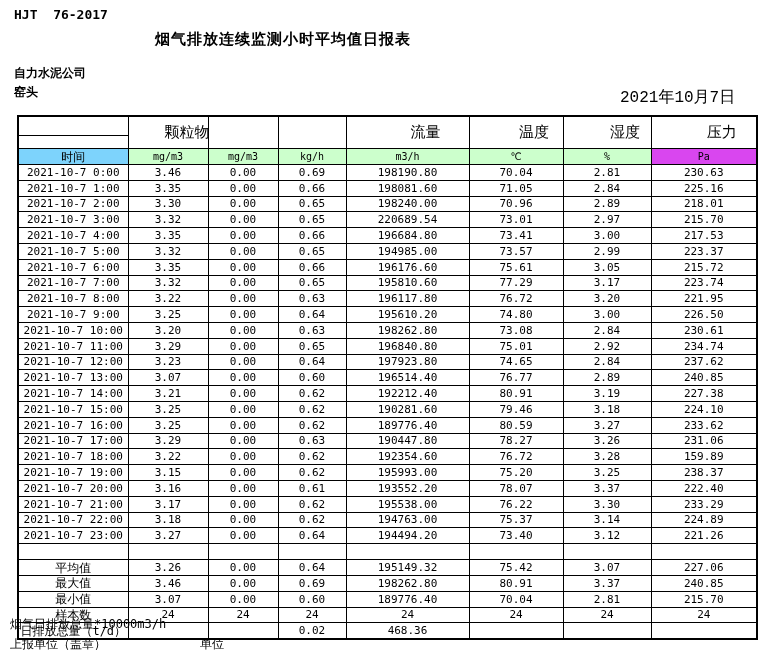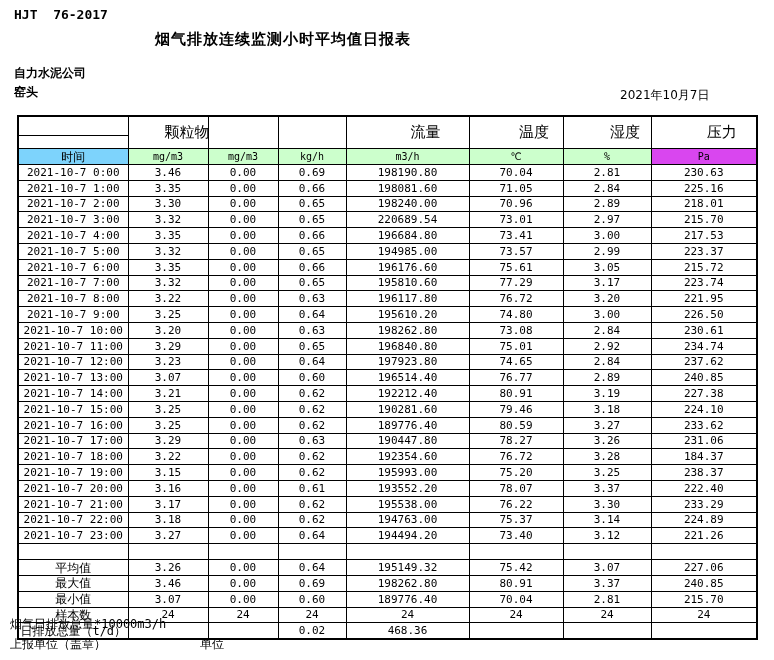--- a/index.html
+++ b/index.html
@@ -6,21 +6,21 @@
   .page{
     position:relative;width:774px;height:660px;background:#ffffff;
     font-family:"DejaVu Sans","Liberation Sans",sans-serif;color:#000;
     overflow:hidden;
   }
   .doc-code{position:absolute;left:14px;top:7px;font-size:13px;font-weight:bold;white-space:pre;
     font-family:"DejaVu Sans Mono","DejaVu Sans",monospace;}
   .title{position:absolute;left:155px;top:30px;font-size:15px;font-weight:bold;letter-spacing:1px;}
   .company{position:absolute;left:14px;top:65px;font-size:12px;font-weight:bold;}
   .location{position:absolute;left:14px;top:84px;font-size:12px;font-weight:bold;}
-  .date{position:absolute;left:620px;top:87px;font-size:12px;}
+  .date{position:absolute;left:620px;top:87px;font-size:16px;font-family:Liberation Mono, monospace;}
 
   table.report{
     position:absolute;left:17px;top:115px;width:739px;
     border-collapse:collapse;table-layout:fixed;
     border:2px solid #000;
   }
   table.report td{
     border:1px solid #000;text-align:center;vertical-align:middle;
     padding:0;margin:0;font-size:11px;line-height:1;
     white-space:nowrap;overflow:hidden;
@@ -268,21 +268,21 @@
           <td>231.06</td>
         </tr>
         <tr class="data-row">
           <td class="first-col">2021-10-7 18:00</td>
           <td>3.22</td>
           <td>0.00</td>
           <td>0.62</td>
           <td>192354.60</td>
           <td>76.72</td>
           <td>3.28</td>
-          <td>184.37</td>
+          <td>159.89</td>
         </tr>
         <tr class="data-row">
           <td class="first-col">2021-10-7 19:00</td>
           <td>3.15</td>
           <td>0.00</td>
           <td>0.62</td>
           <td>195993.00</td>
           <td>75.20</td>
           <td>3.25</td>
           <td>238.37</td>

